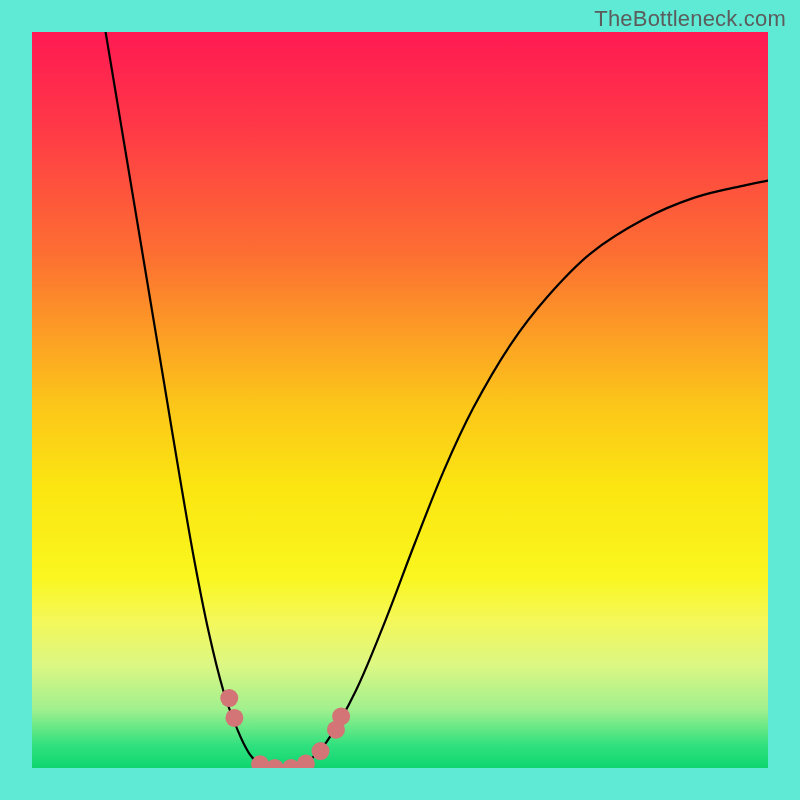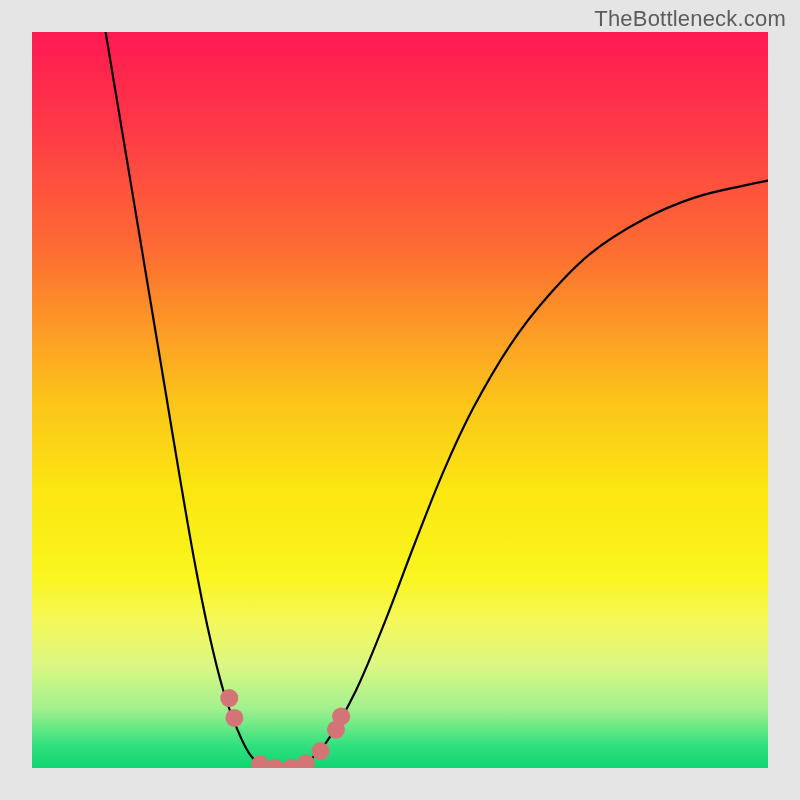--- a/index.html
+++ b/index.html
@@ -10,21 +10,21 @@
     background: #000;
     overflow: hidden;
     font-family: Arial, Helvetica, sans-serif;
   }
   .frame {
     position: absolute;
     left: 0;
     top: 0;
     width: 800px;
     height: 800px;
-    background: #e5e5e5;
+    background: #5eead4;
   }
   .plot {
     position: absolute;
     left: 32px;
     top: 32px;
     width: 736px;
     height: 736px;
     overflow: hidden;
   }
   .gradient {

